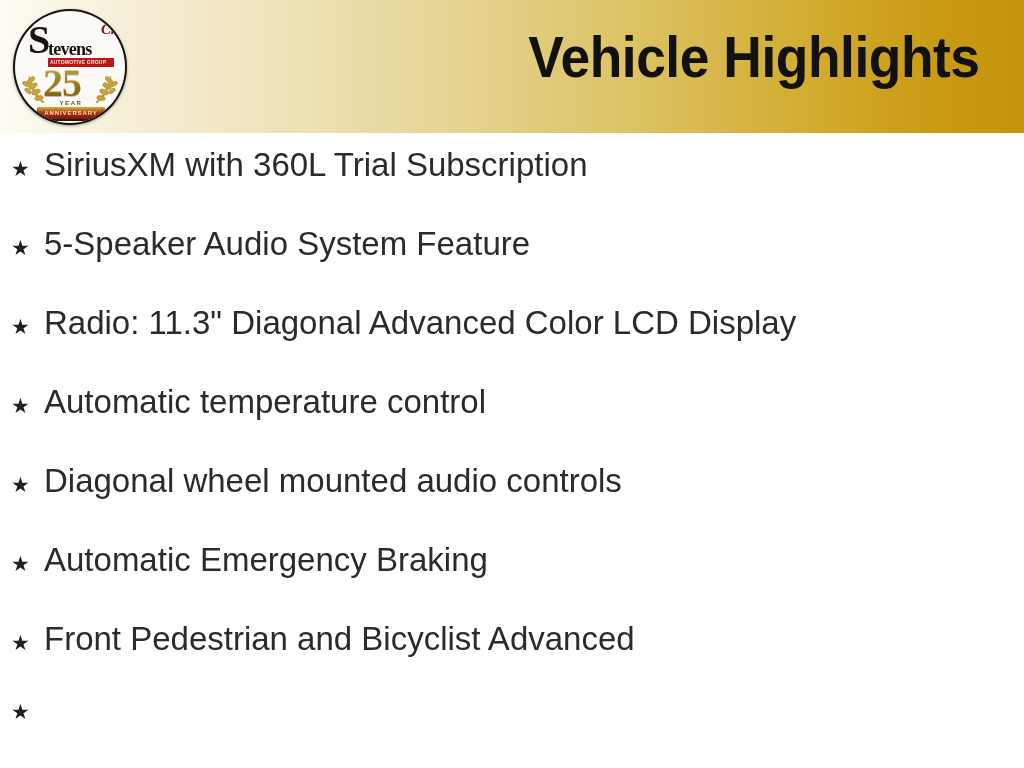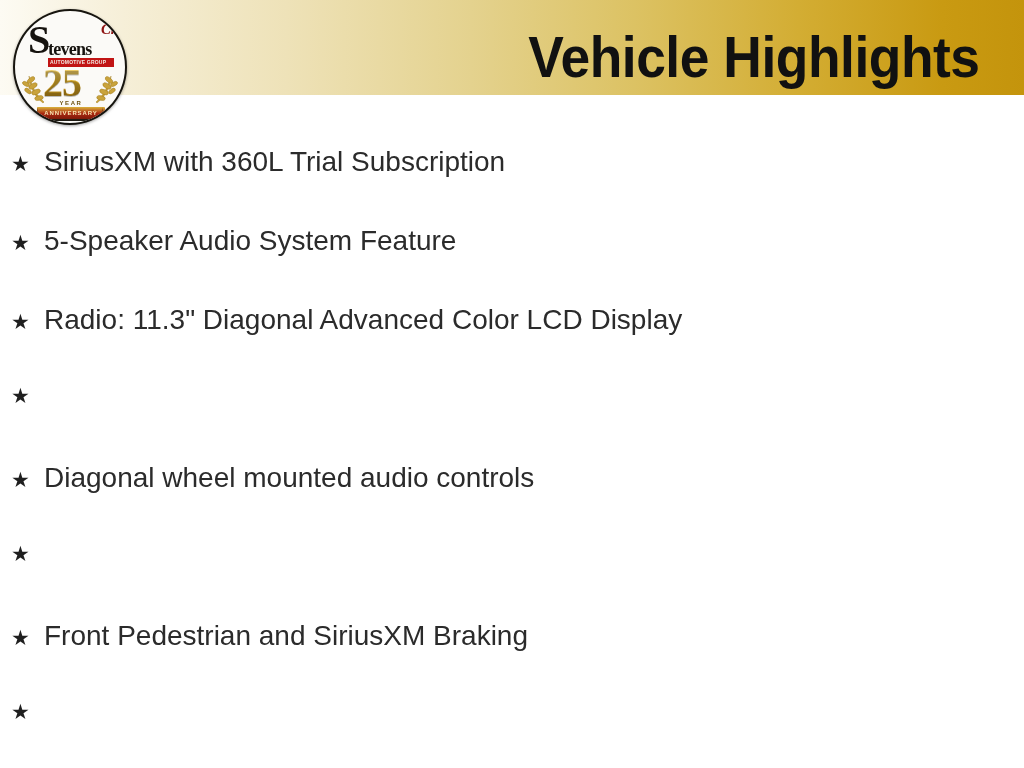--- a/index.html
+++ b/index.html
@@ -20,21 +20,21 @@
     height: 768px;
     background: #ffffff;
   }
 
   
   .header-band {
     position: absolute;
     left: 0;
     top: 0;
     width: 1024px;
-    height: 95px;
+    height: 133px;
     background: linear-gradient(to right,
         #fdfbf3 0%,
         #f6efd8 12%,
         #eee2b8 28%,
         #e4d28e 46%,
         #dcc263 62%,
         #d3ad33 78%,
         #c99a12 92%,
         #c4940c 100%);
   }
@@ -213,21 +213,21 @@
   }
   .bullet-star {
     flex: 0 0 auto;
     width: 33px;
     font-size: 21px;
     line-height: 1;
     color: #1f1f1f;
   }
   .bullet-text {
     font-family: "Liberation Sans", sans-serif;
-    font-size: 28px;
+    font-size: 33px;
     line-height: 1;
     color: #2b2b2b;
     white-space: nowrap;
   }
 </style>
 </head>
 <body>
 
 <div class="slide">
 
@@ -296,34 +296,36 @@
       <span class="bullet-text">5-Speaker Audio System Feature</span>
     </div>
 
     <div class="bullet-item">
       <span class="bullet-star">★</span>
       <span class="bullet-text">Radio: 11.3" Diagonal Advanced Color LCD Display</span>
     </div>
 
     <div class="bullet-item">
       <span class="bullet-star">★</span>
+      <span class="bullet-text">Automatic temperature control</span>
     </div>
 
     <div class="bullet-item">
       <span class="bullet-star">★</span>
       <span class="bullet-text">Diagonal wheel mounted audio controls</span>
     </div>
 
     <div class="bullet-item">
       <span class="bullet-star">★</span>
-    </div>
-
-    <div class="bullet-item">
-      <span class="bullet-star">★</span>
-      <span class="bullet-text">Front Pedestrian and SiriusXM Braking</span>
+      <span class="bullet-text">Automatic Emergency Braking</span>
+    </div>
+
+    <div class="bullet-item">
+      <span class="bullet-star">★</span>
+      <span class="bullet-text">Front Pedestrian and Bicyclist Advanced</span>
     </div>
 
     <div class="bullet-item">
       <span class="bullet-star">★</span>
     </div>
 
   </div>
 </div>
 
 </body></html>

